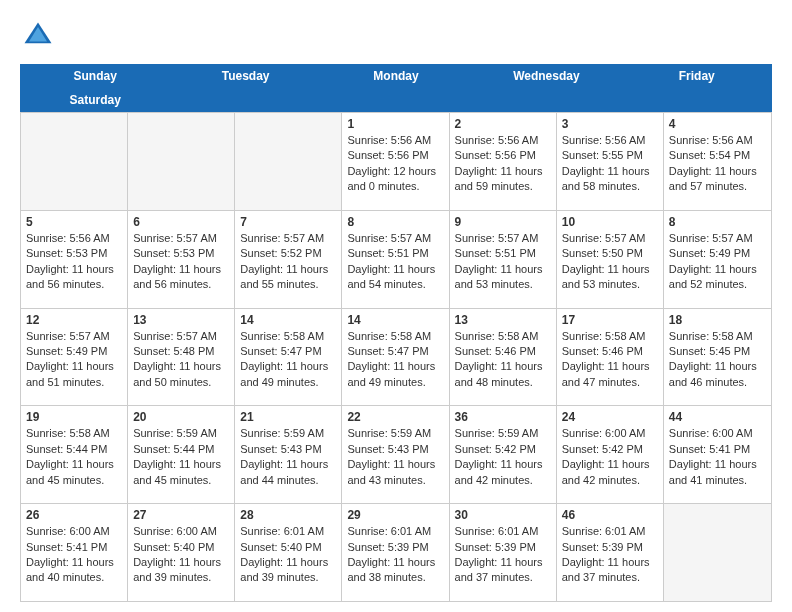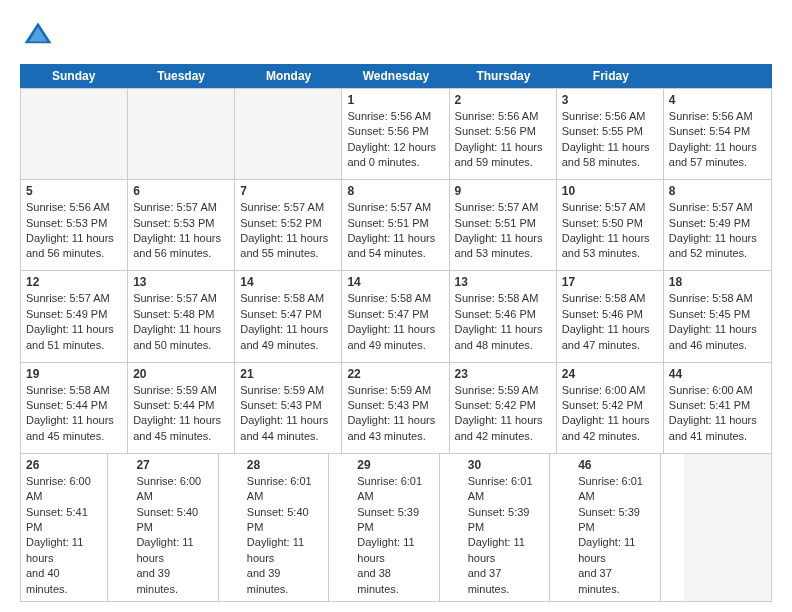--- a/index.html
+++ b/index.html
@@ -59,21 +59,21 @@
       font-size: 15px;
       color: #555;
     }
     .calendar {
       flex: 1;
       display: flex;
       flex-direction: column;
     }
     .cal-header {
       display: grid;
-      grid-template-columns: repeat(7, 1fr);
+      grid-template-columns: repeat(5, 1fr);
       background: #1a6bb5;
     }
     .cal-header-cell {
       color: #fff;
       font-size: 12px;
       font-weight: bold;
       text-align: center;
       padding: 5px 2px;
     }
     .cal-body {
@@ -82,21 +82,20 @@
       flex-direction: column;
     }
     .cal-row {
       display: grid;
       grid-template-columns: repeat(7, 1fr);
       flex: 1;
       border-bottom: 1px solid #ccc;
     }
     .cal-row:last-child {
       border-bottom: none;
-      gap: 23px;
     }
     .cal-cell {
       border-right: 1px solid #ccc;
       padding: 4px 5px;
       font-size: 9.5px;
       color: #333;
       background: #fff;
       vertical-align: top;
       min-height: 0;
     }
@@ -147,22 +146,22 @@
       <div class="location"></div>
     </div>
   </div>
 
   <div class="calendar">
     <div class="cal-header">
     <div class="cal-header-cell">Sunday</div>
         <div class="cal-header-cell">Tuesday</div>
         <div class="cal-header-cell">Monday</div>
         <div class="cal-header-cell">Wednesday</div>
-        <div class="cal-header-cell">Thursday</div>
         <div class="cal-header-cell">Friday</div>
+        <div class="cal-header-cell">Saturday</div>
       </div>
     <div class="cal-body-outer">
       <div class="cal-body">
       <div class="cal-row">
             <div class="cal-cell empty"></div>
             <div class="cal-cell empty"></div>
             <div class="cal-cell empty"></div>
             <div class="cal-cell">
               <span class="day-num">1</span>
               <div class="day-info">Sunrise: 5:56 AM<br>Sunset: 5:56 PM<br>Daylight: 12 hours<br>and 0 minutes.</div>
@@ -251,21 +250,21 @@
             </div>
             <div class="cal-cell">
               <span class="day-num">21</span>
               <div class="day-info">Sunrise: 5:59 AM<br>Sunset: 5:43 PM<br>Daylight: 11 hours<br>and 44 minutes.</div>
             </div>
             <div class="cal-cell">
               <span class="day-num">22</span>
               <div class="day-info">Sunrise: 5:59 AM<br>Sunset: 5:43 PM<br>Daylight: 11 hours<br>and 43 minutes.</div>
             </div>
             <div class="cal-cell">
-              <span class="day-num">23</span>
+              <span class="day-num">36</span>
               <div class="day-info">Sunrise: 5:59 AM<br>Sunset: 5:42 PM<br>Daylight: 11 hours<br>and 42 minutes.</div>
             </div>
             <div class="cal-cell">
               <span class="day-num">24</span>
               <div class="day-info">Sunrise: 6:00 AM<br>Sunset: 5:42 PM<br>Daylight: 11 hours<br>and 42 minutes.</div>
             </div>
             <div class="cal-cell">
               <span class="day-num">44</span>
               <div class="day-info">Sunrise: 6:00 AM<br>Sunset: 5:41 PM<br>Daylight: 11 hours<br>and 41 minutes.</div>
             </div>

